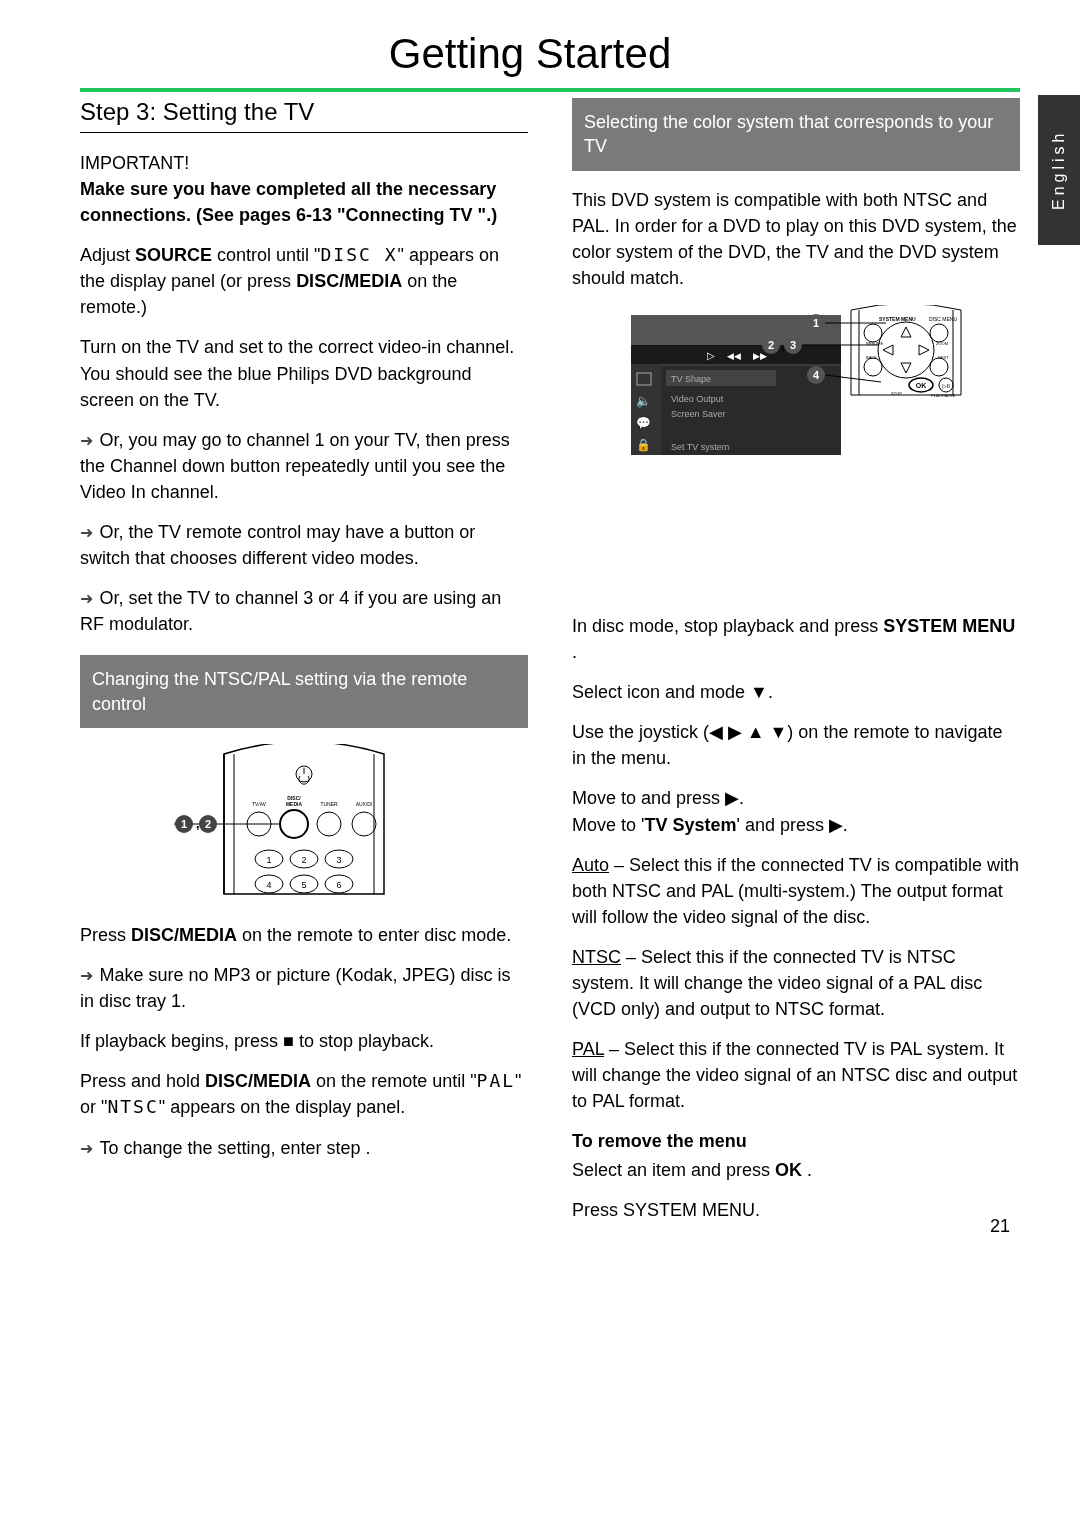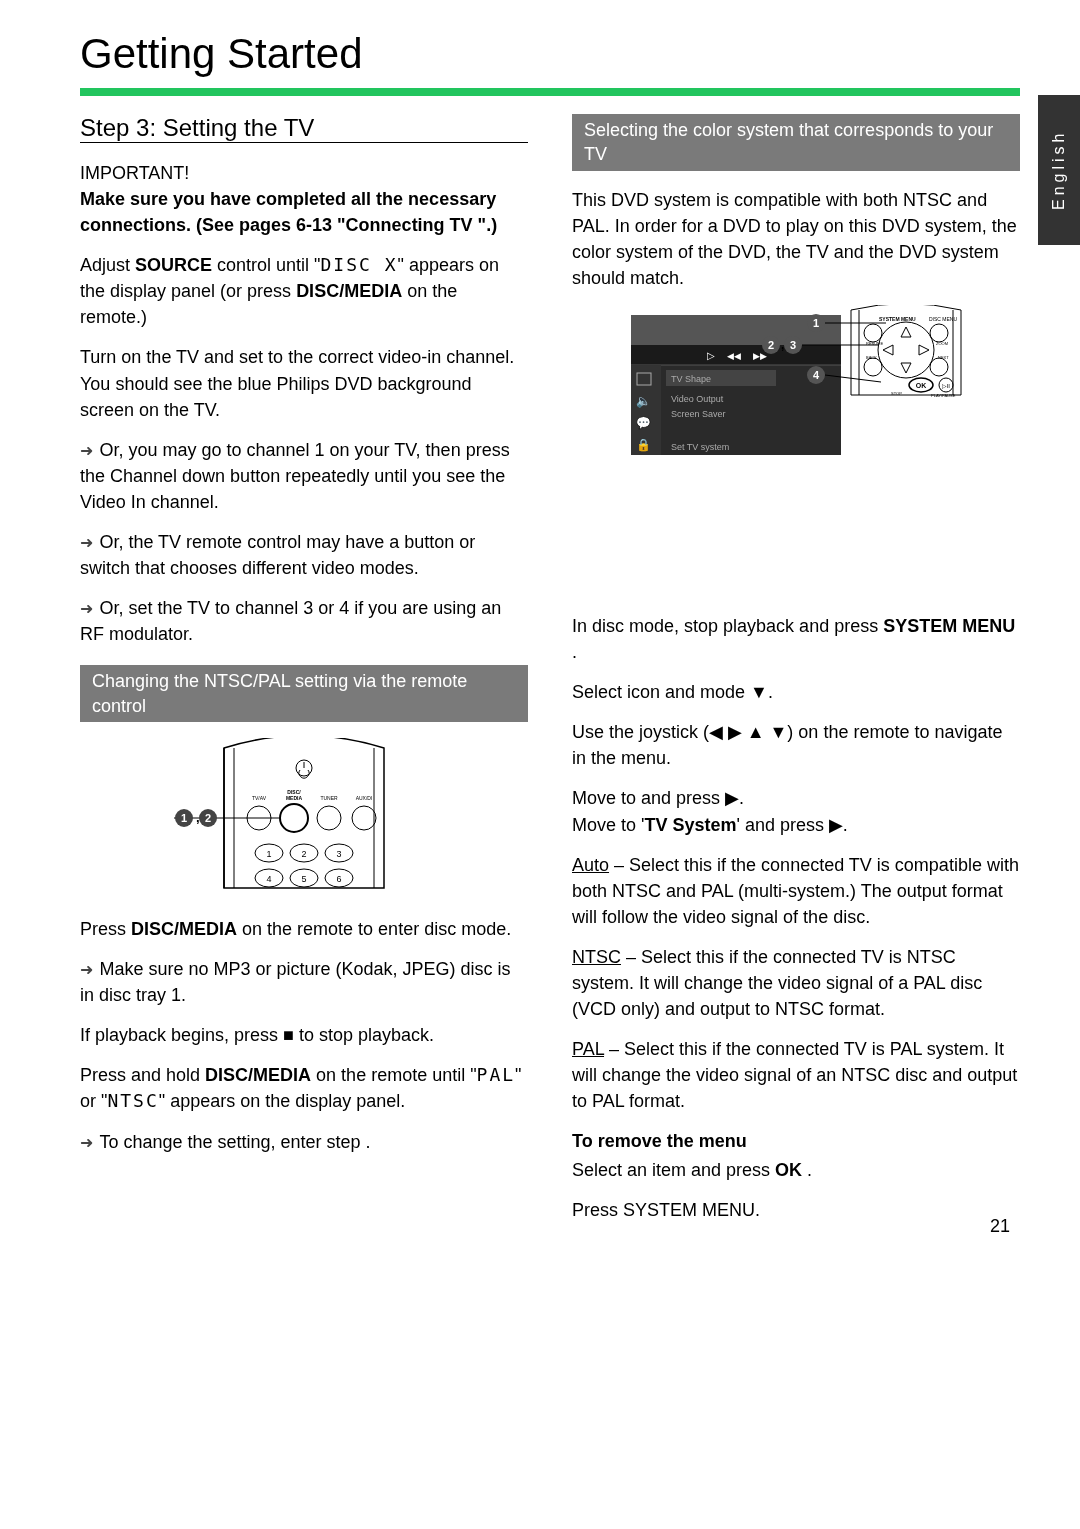--- a/index.html
+++ b/index.html
@@ -29,38 +29,39 @@
     font-size: 16px;
     letter-spacing: 4px;
     padding: 20px 0;
     display: flex;
     align-items: center;
     justify-content: center;
   }
   .main-title {
     font-size: 42px;
     font-weight: 300;
-    text-align: left;
-    border-bottom: 8px solid #22c55e;
+    text-align: center;
+    border-bottom: 4px solid #22c55e;
     padding-bottom: 10px;
-    margin-bottom: 18px;
+    margin-bottom: 6px;
     padding-right: 40px;
   }
   .columns {
     display: flex;
     gap: 44px;
   }
   .col {
     flex: 1;
     min-width: 0;
   }
   .step-title {
     font-size: 24px;
     font-weight: 400;
     border-bottom: 1.5px solid #000;
+    padding-bottom: 6px;
     margin-bottom: 20px;
   }
   .important-label {
     font-weight: 400;
     font-size: 18px;
     margin-bottom: 2px;
   }
   .body-text {
     font-size: 18px;
     line-height: 1.45;
@@ -71,21 +72,21 @@
   .arrow::before {
     content: "➜";
     color: #444;
     margin-right: 6px;
     font-size: 16px;
   }
   .subsection-banner {
     background: #7a7a7a;
     color: #fff;
     font-size: 18px;
-    padding: 4px 12px;
+    padding: 12px 12px;
     margin: 18px 0 16px 0;
     line-height: 1.35;
   }
   .diagram-box {
     margin: 10px auto 18px auto;
     display: flex;
     justify-content: center;
   }
   .remote-diagram {
     width: 260px;

